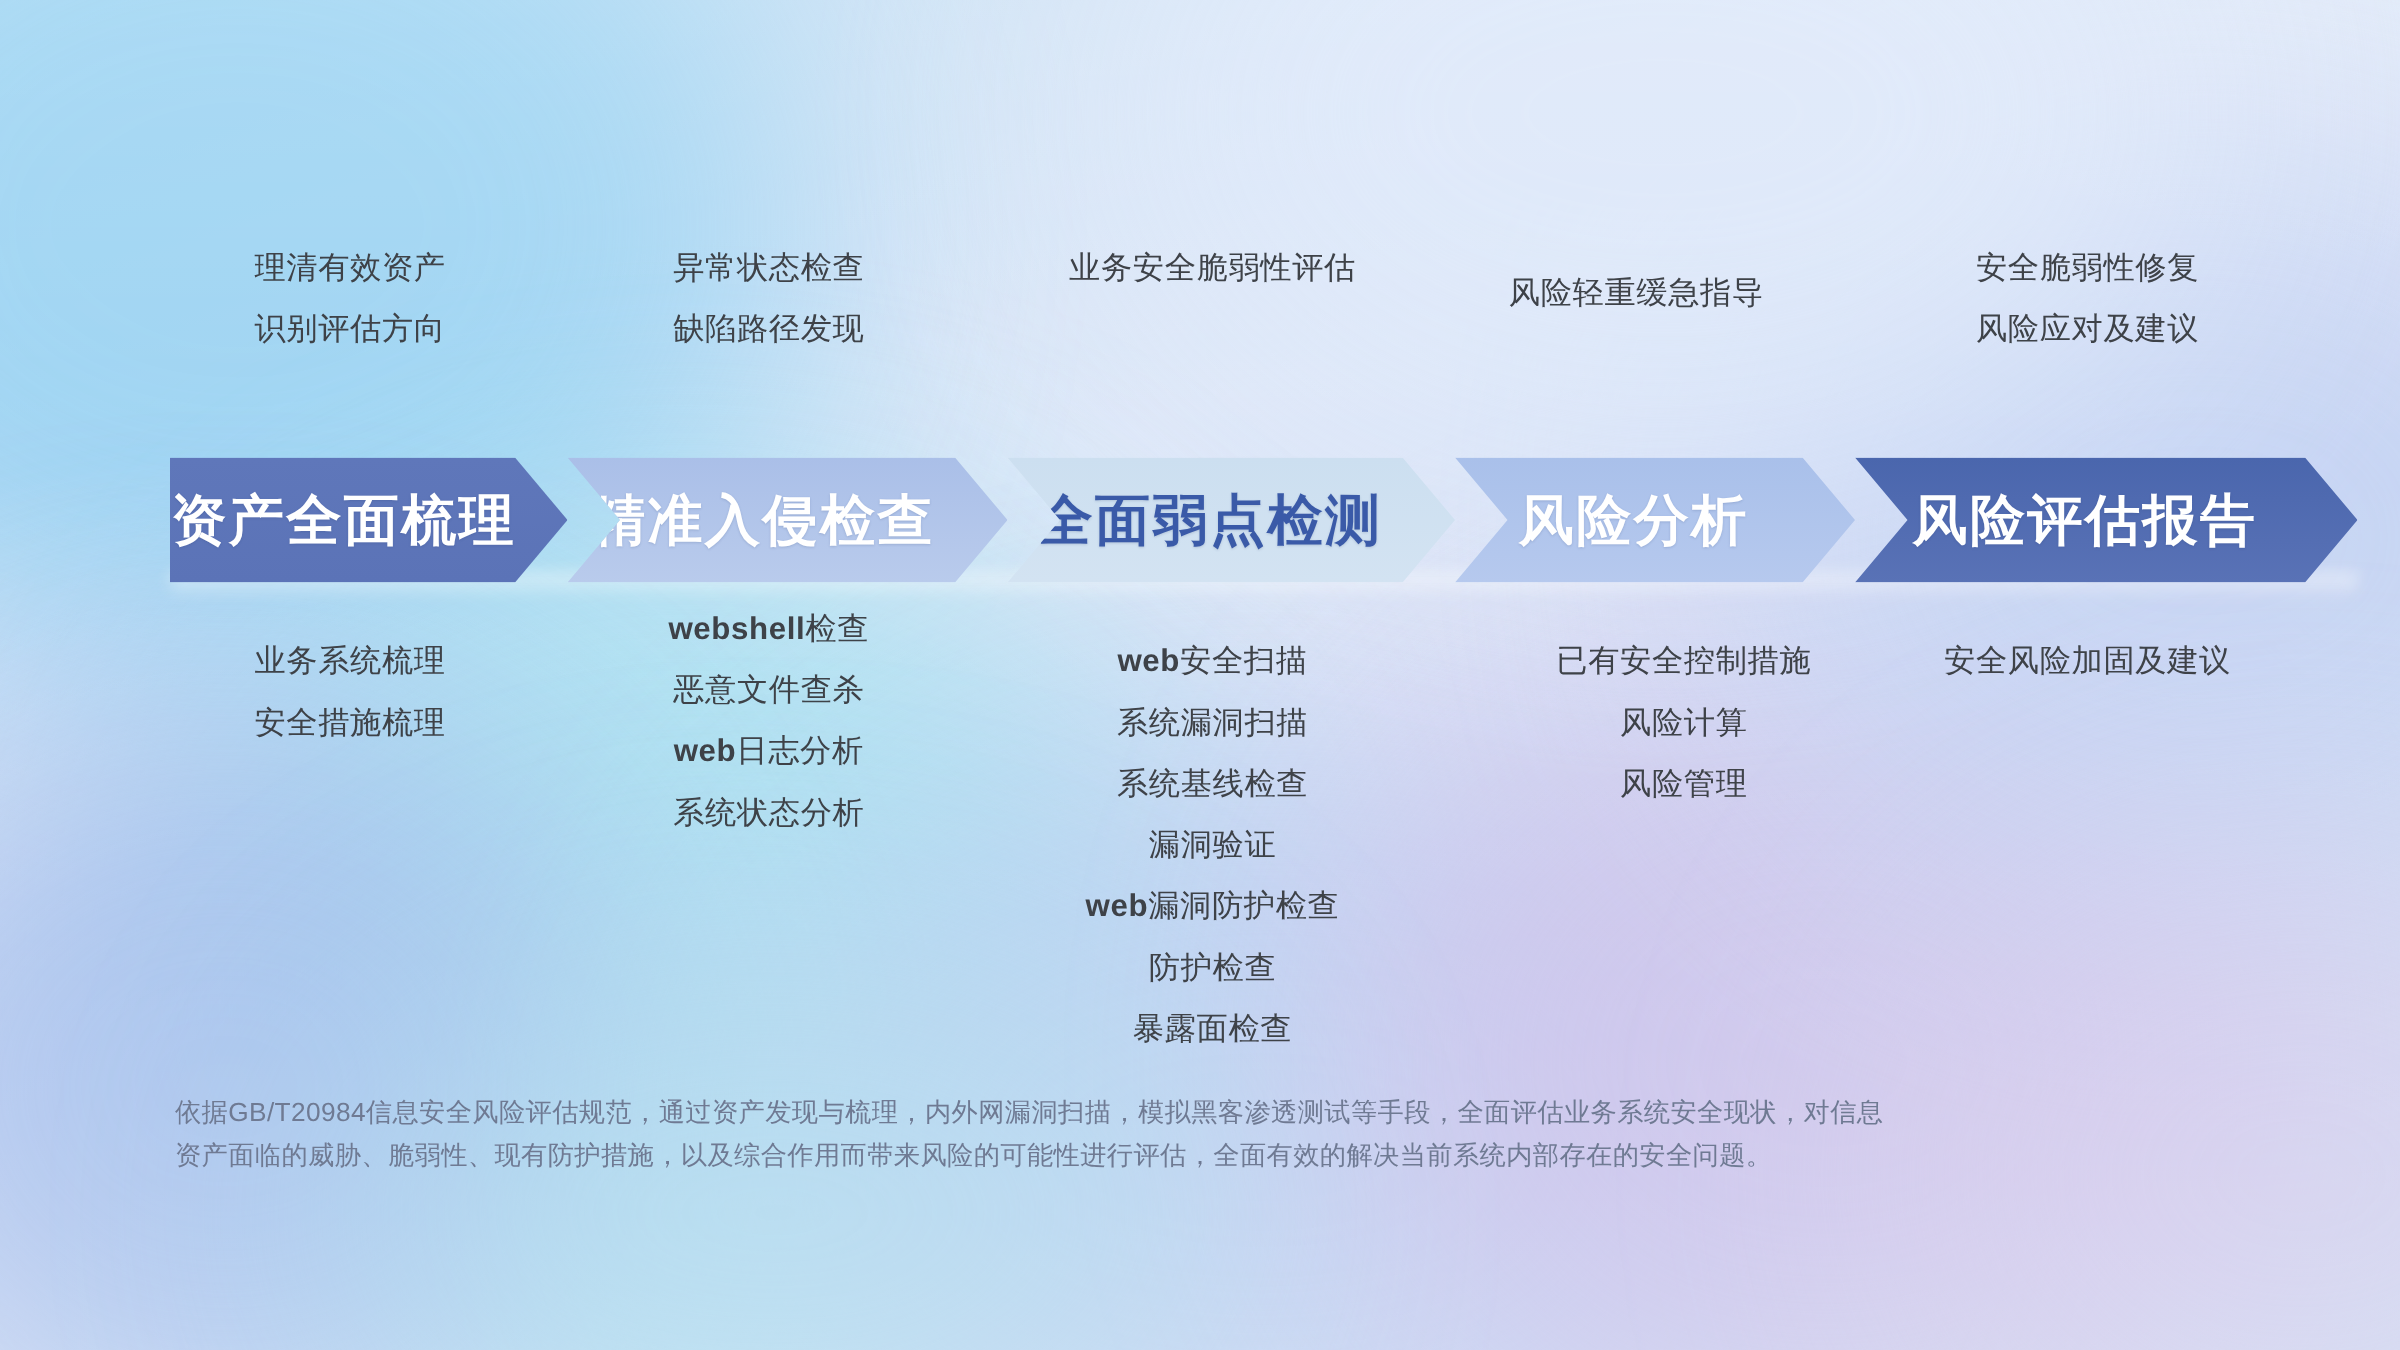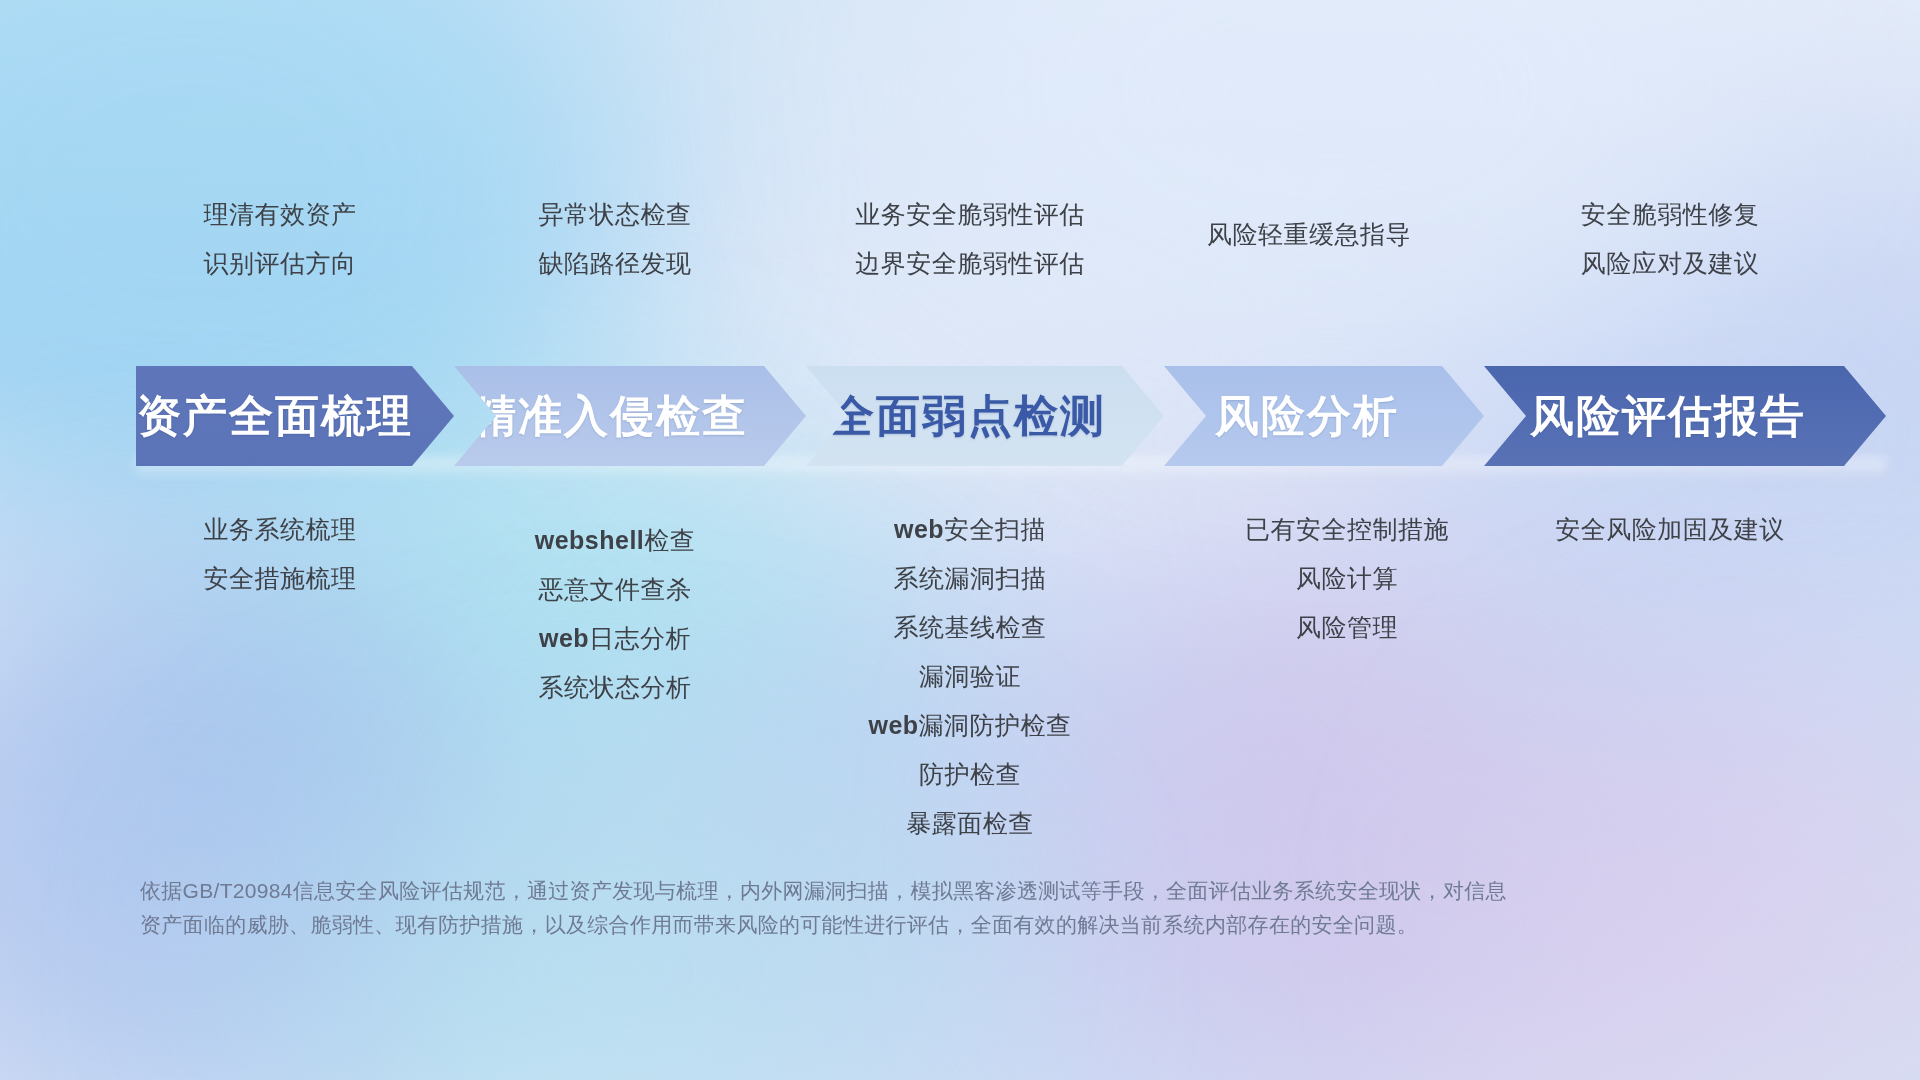--- a/index.html
+++ b/index.html
@@ -149,21 +149,20 @@
         <div class="col top-notes" style="left: 16px; top: 190px; width: 440px;">
           <div class="note">理清有效资产</div>
           <div class="note">识别评估方向</div>
         </div>
         <div class="col top-notes" style="left: 351px; top: 190px; width: 440px;">
           <div class="note">异常状态检查</div>
           <div class="note">缺陷路径发现</div>
         </div>
         <div class="col top-notes" style="left: 706px; top: 190px; width: 440px;">
           <div class="note">业务安全脆弱性评估</div>
-          <div class="note">边界安全脆弱性评估</div>
         </div>
         <div class="col top-notes" style="left: 1045px; top: 210px; width: 440px;">
           <div class="note">风险轻重缓急指导</div>
         </div>
         <div class="col top-notes" style="left: 1406px; top: 190px; width: 440px;">
           <div class="note">安全脆弱性修复</div>
           <div class="note">风险应对及建议</div>
         </div>
       </div>
 
@@ -184,21 +183,21 @@
         <div class="arrow  notched" style="left: 1348px; width: 402px; background: linear-gradient(rgb(74, 102, 173), rgb(89, 114, 182)); color: rgb(255, 255, 255);">
           <span class="label">风险评估报告</span>
         </div>
       </div>
 
     <div id="bottom-notes-root">
         <div class="col bottom-notes" style="left: 16px; top: 505px; width: 440px;">
           <div class="note">业务系统梳理</div>
           <div class="note">安全措施梳理</div>
         </div>
-        <div class="col bottom-notes" style="left: 351px; top: 516px; width: 440px;">
+        <div class="col bottom-notes" style="left: 351px; top: 479px; width: 440px;">
           <div class="note en-lead"><span style="font-weight: 700;">webshell</span><span style="font-weight: 400;">检查</span></div>
           <div class="note">恶意文件查杀</div>
           <div class="note en-lead"><span style="font-weight: 700;">web</span><span style="font-weight: 400;">日志分析</span></div>
           <div class="note">系统状态分析</div>
         </div>
         <div class="col bottom-notes" style="left: 706px; top: 505px; width: 440px;">
           <div class="note en-lead"><span style="font-weight: 700;">web</span><span style="font-weight: 400;">安全扫描</span></div>
           <div class="note">系统漏洞扫描</div>
           <div class="note">系统基线检查</div>
           <div class="note">漏洞验证</div>

